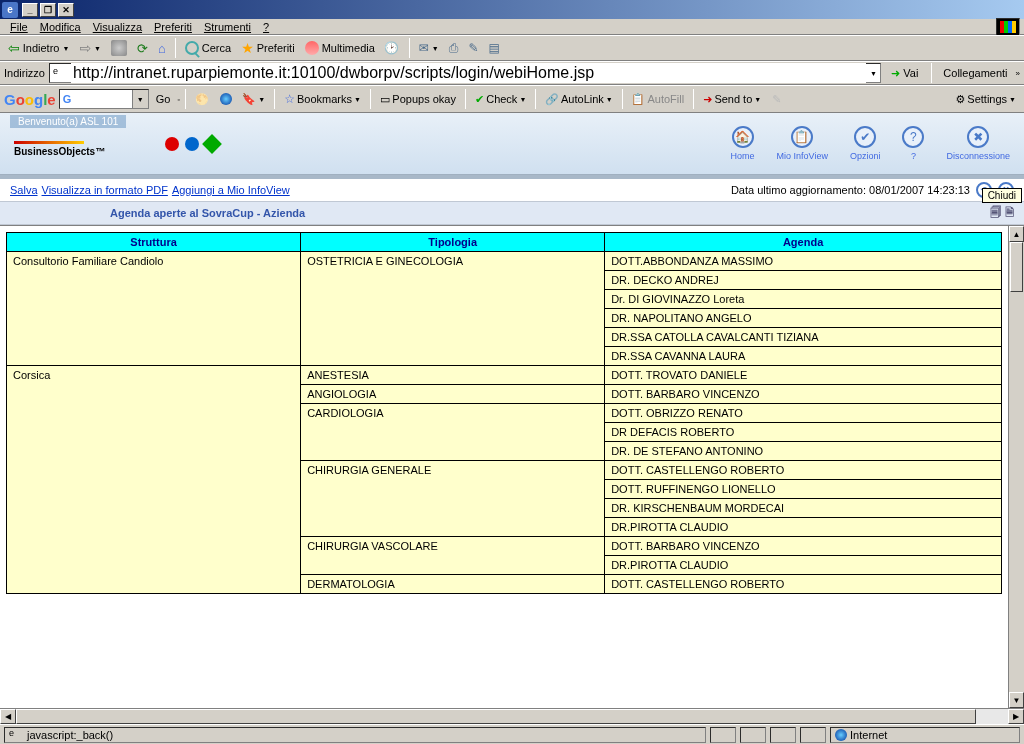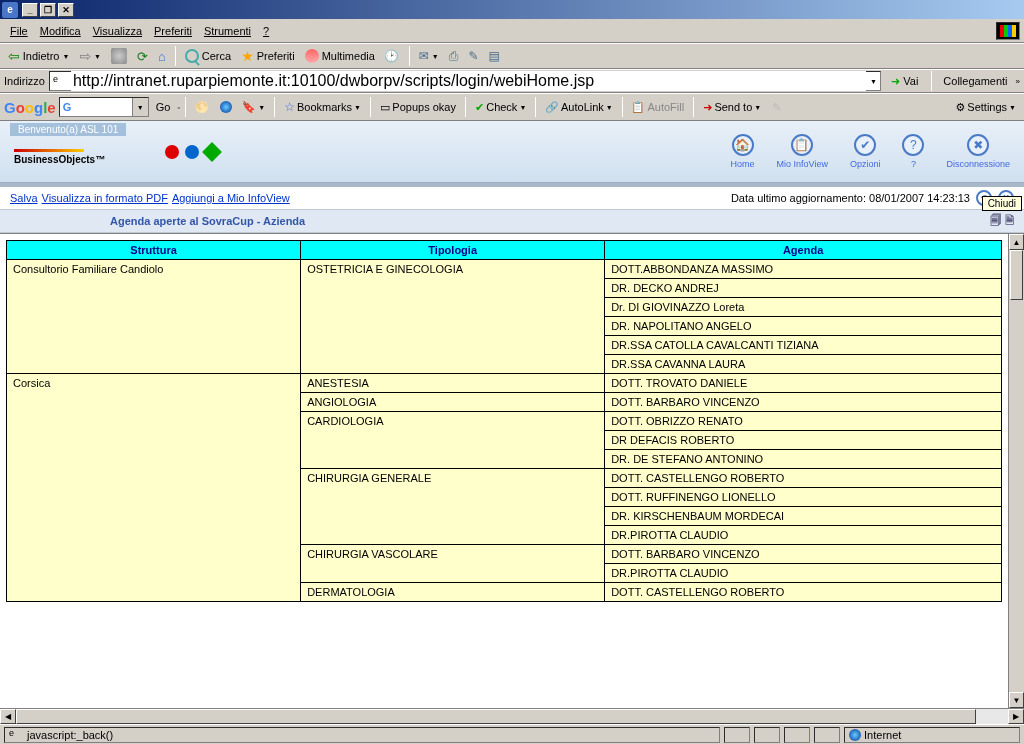--- a/index.html
+++ b/index.html
@@ -6,21 +6,21 @@
 body { margin: 0; padding: 0; width: 1024px; height: 744px; background: #d4d0c8; display: flex; flex-direction: column; overflow: hidden; font-size: 11px; }
 
 
 .title-bar { background: linear-gradient(to right, #0a246a, #a6caf0); color: #fff; height: 19px; display: flex; align-items: center; padding: 0 2px; font-weight: bold; }
 .title-bar .ie-icon { width: 16px; height: 16px; background: #4a76c8; border-radius: 2px; margin-right: 4px; display:flex;align-items:center;justify-content:center;font-size:10px;color:#fff;}
 .title-bar .title-text { flex: 1; }
 .title-bar .win-btns { display: flex; gap: 2px; }
 .win-btn { width: 16px; height: 14px; background: #d4d0c8; border: 1px solid #fff; border-right-color:#404040;border-bottom-color:#404040; font-size: 9px; display:flex;align-items:center;justify-content:center;color:#000;}
 
 
-.menu-bar { background: #d4d0c8; height: 24px; display: flex; align-items: center; padding: 0 4px; border-bottom: 1px solid #808080; }
+.menu-bar { background: #d4d0c8; height: 16px; display: flex; align-items: center; padding: 0 4px; border-bottom: 1px solid #808080; }
 .menu-item { padding: 2px 6px; font-size: 11px; cursor: default; }
 .menu-item u { text-decoration: underline; }
 .menu-logo { margin-left:auto; width:24px; height:18px; background:#000; border:1px inset #808080; display:flex;align-items:center;justify-content:center;}
 .menu-logo .flag { width:16px;height:12px; background: linear-gradient(90deg, #e00 0 25%, #0c0 25% 50%, #06f 50% 75%, #fc0 75% 100%); }
 
 
 .toolbar { background: #d4d0c8; height: 26px; display: flex; align-items:center; padding: 0 4px; border-top:1px solid #fff; border-bottom:1px solid #808080; gap:2px;}
 .tb-sep { width:1px; height:20px; background:#808080; border-right:1px solid #fff; margin:0 3px;}
 .tb-btn { display:flex; align-items:center; gap:3px; padding:2px 4px; font-size:11px; cursor:default;}
 .tb-ico { width:16px; height:16px; display:inline-block; border-radius:2px;}
@@ -387,14 +387,14 @@
 
 <div class="status-bar">
   <div class="pane main">
       <span class="ie-icon" style="width:14px;height:14px;font-size:9px;margin-right:4px;">e</span>
       <span>javascript:_back()</span>
     </div>
   <div class="pane sec"></div>
   <div class="pane sec"></div>
   <div class="pane sec"></div>
   <div class="pane sec"></div>
-  <div class="pane" style="width:176px;"><span class="globe"></span>&nbsp;<span>Internet</span></div>
+  <div class="pane" style="width:190px;"><span class="globe"></span>&nbsp;<span>Internet</span></div>
 </div>
 
 </body></html>

